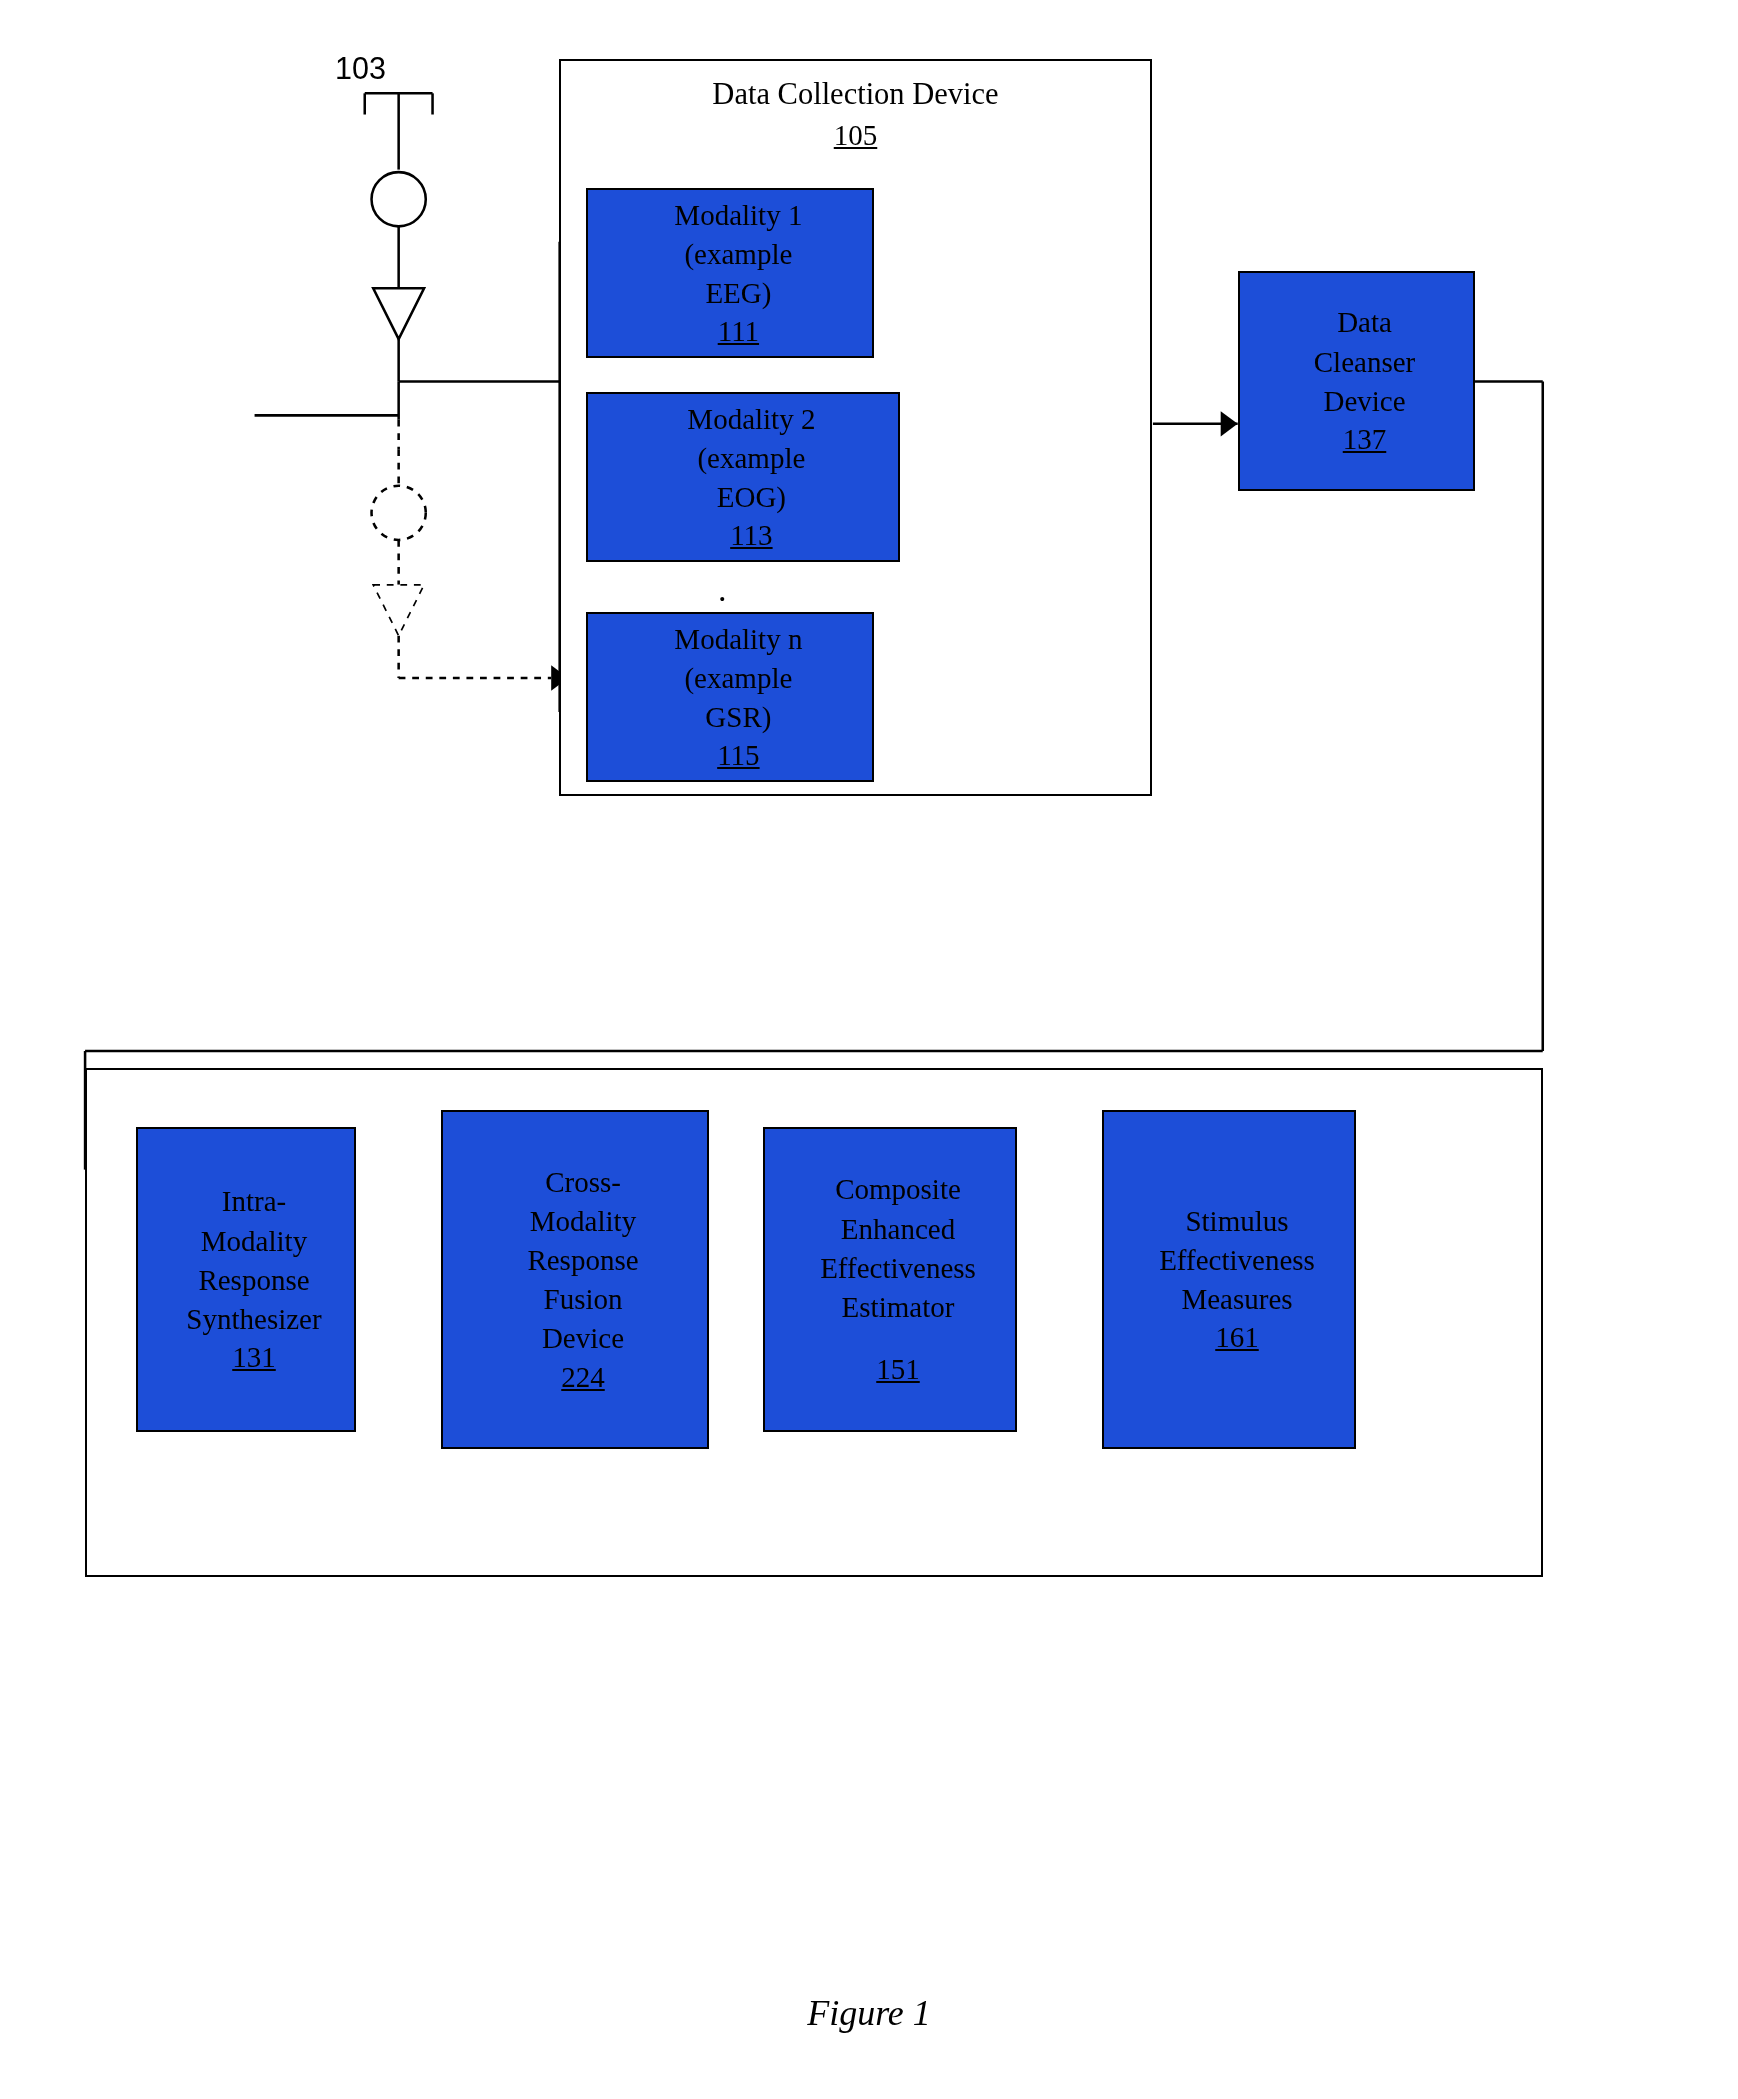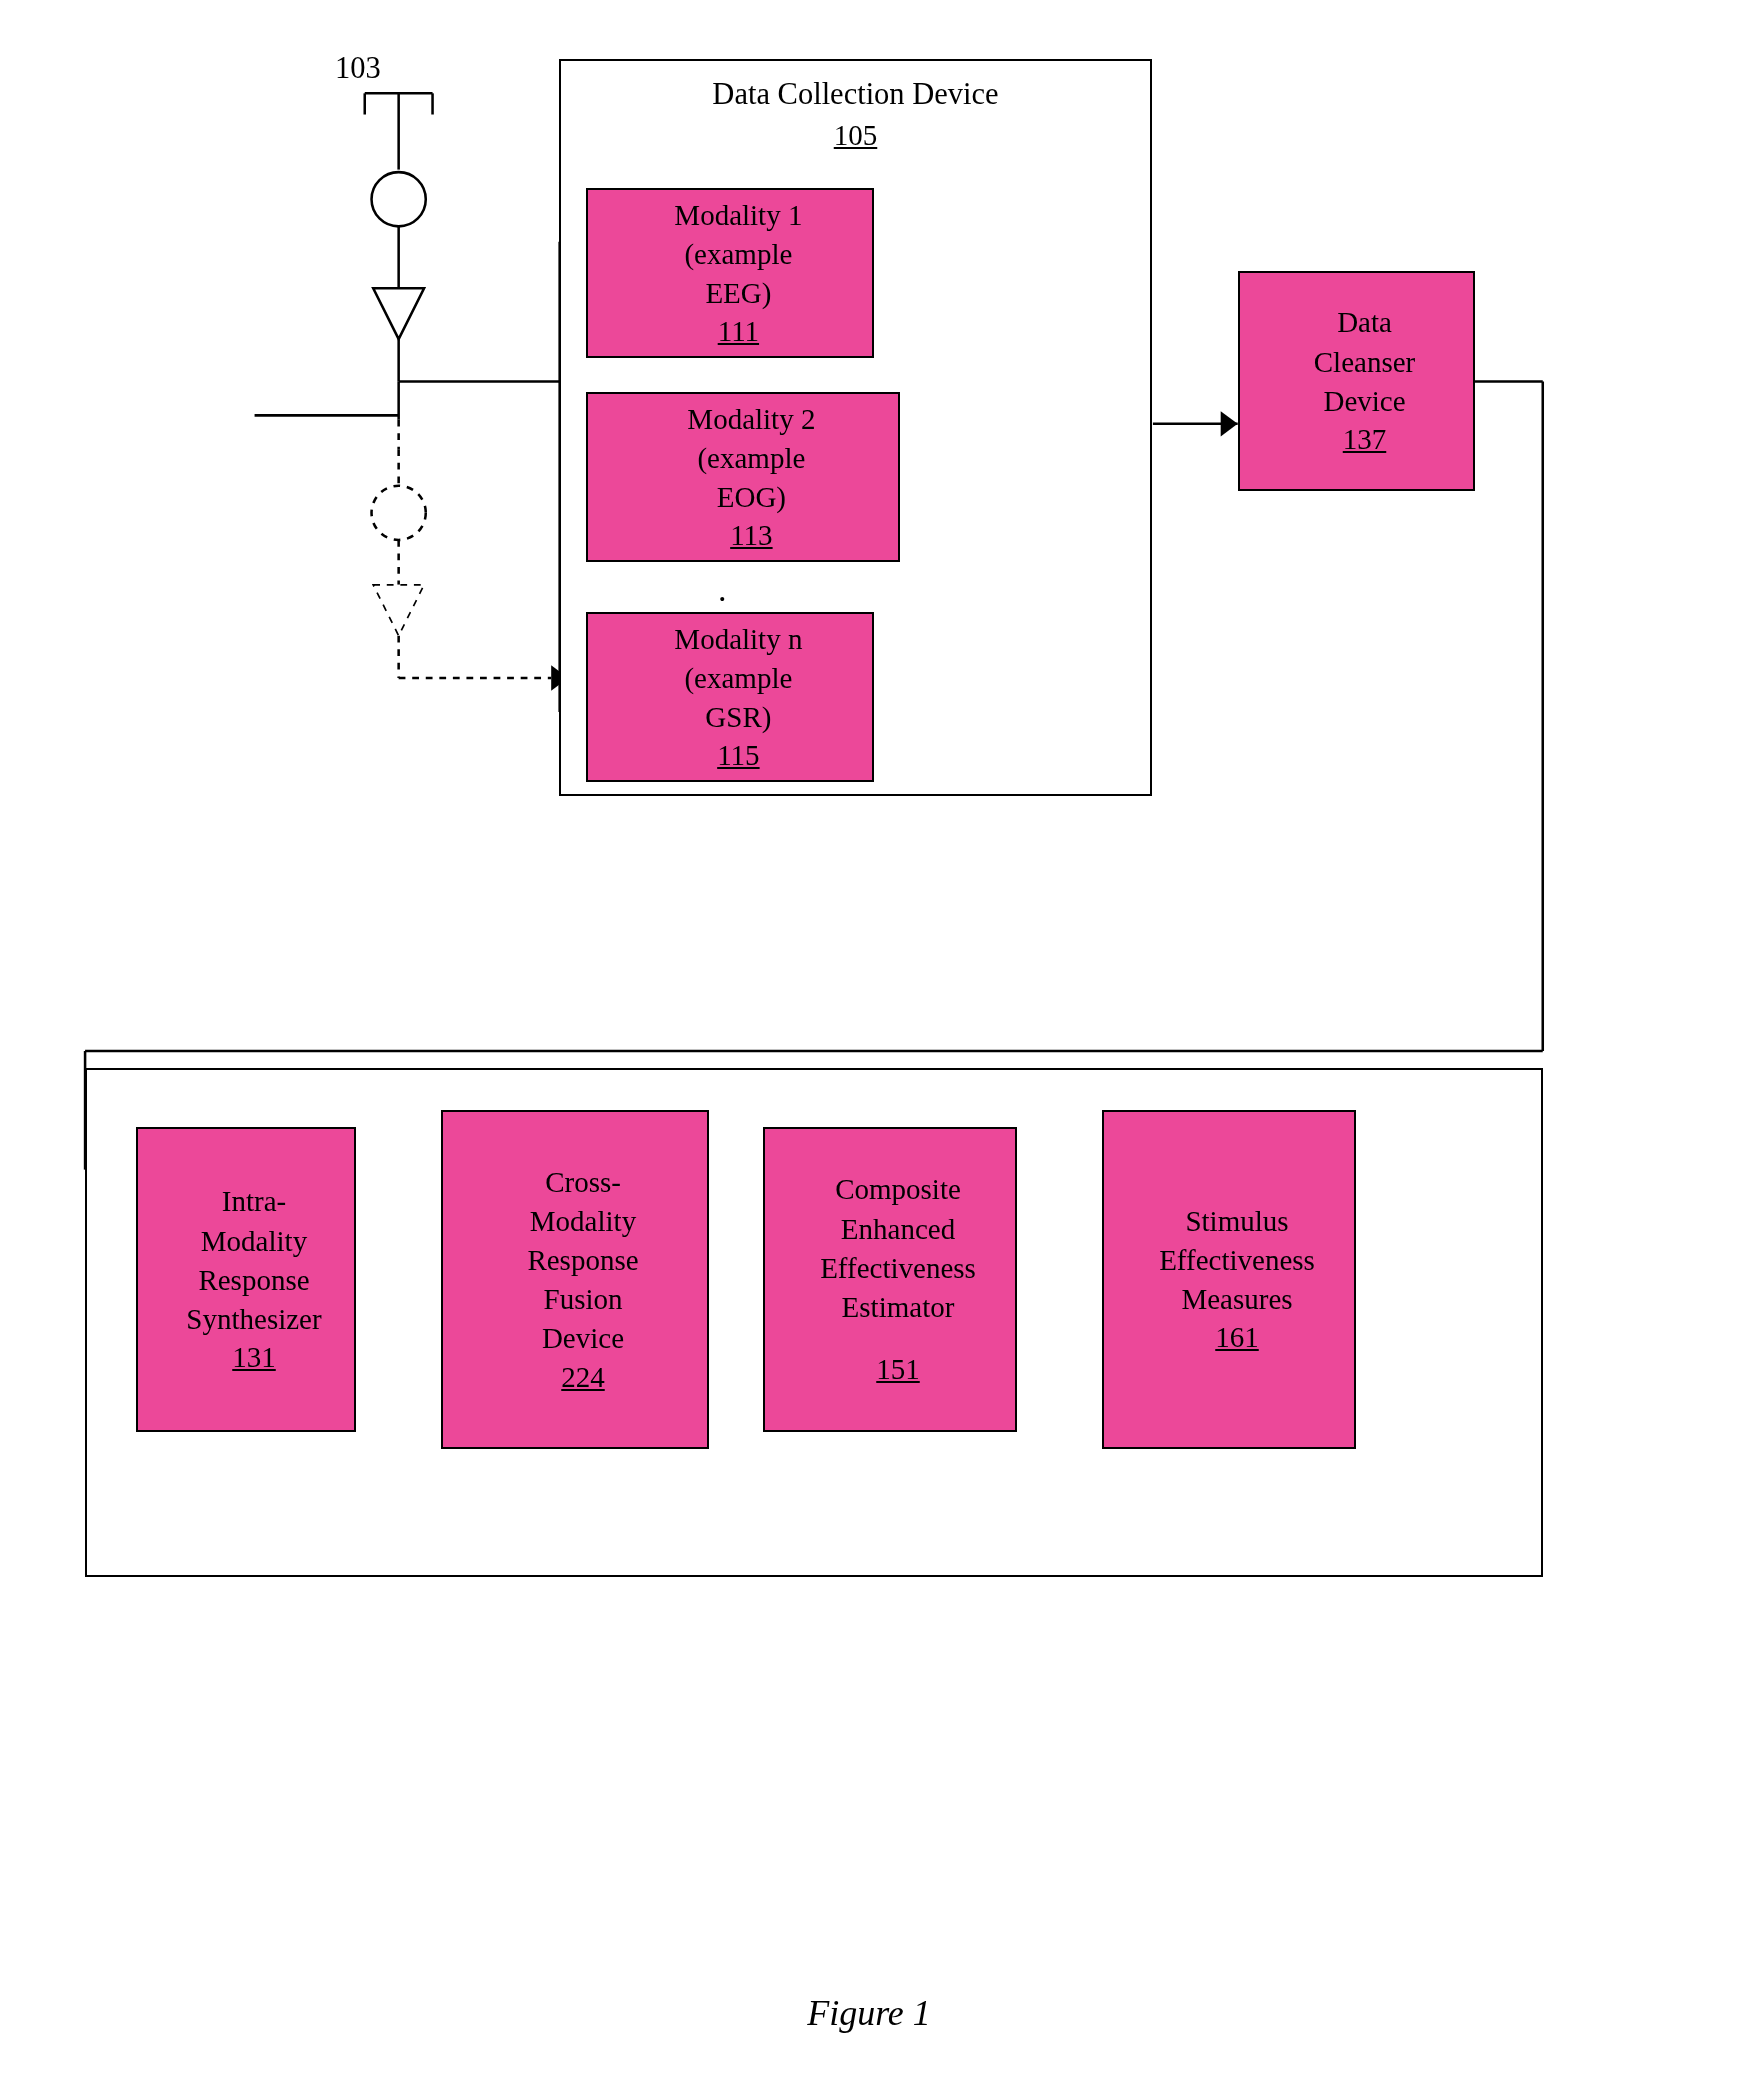--- a/index.html
+++ b/index.html
@@ -17,21 +17,21 @@
       top: 34px;
       left: 34px;
       width: 1670px;
       height: 2017px;
     }
 
     
     .box {
       position: absolute;
       border: 2.5px solid #000;
-      background: #ec4899;
+      background: #1d4ed8;
       display: flex;
       flex-direction: column;
       align-items: center;
       justify-content: center;
       text-align: center;
       font-size: 29px;
       line-height: 1.3;
       padding-left: 16px;
     }
 
@@ -132,21 +132,21 @@
 
     <line x1="760" y1="1470" x2="850" y2="1470" stroke="#000" stroke-width="3"></line>
     <polygon points="830,1455 850,1470 830,1485" fill="#000"></polygon>
 
     <line x1="1170" y1="1470" x2="1260" y2="1470" stroke="#000" stroke-width="3"></line>
     <polygon points="1240,1455 1260,1470 1240,1485" fill="#000"></polygon>
 
   </svg>
 
 
-  <div style="position:absolute; left:301px; top:17px; font-size:30.5px; font-family:Liberation Serif, serif;">
+  <div style="position:absolute; left:301px; top:17px; font-size:30.5px; font-family:Liberation Sans, sans-serif;">
     <span>103</span>
   </div>
 
   <div style="position:absolute; left:525px; top:25.4px; width:593px; height:737px; border:2.5px solid #000; background:#fff;">
 
     <div style="position:absolute; top:12.7px; left:0; width:100%; text-align:center; font-size:30.5px; line-height:1.35; font-family:'Times New Roman',serif;">
       <span>Data Collection
 Device</span><br>
       <span class="box-number" style="text-decoration:underline;">105</span>
     </div>

